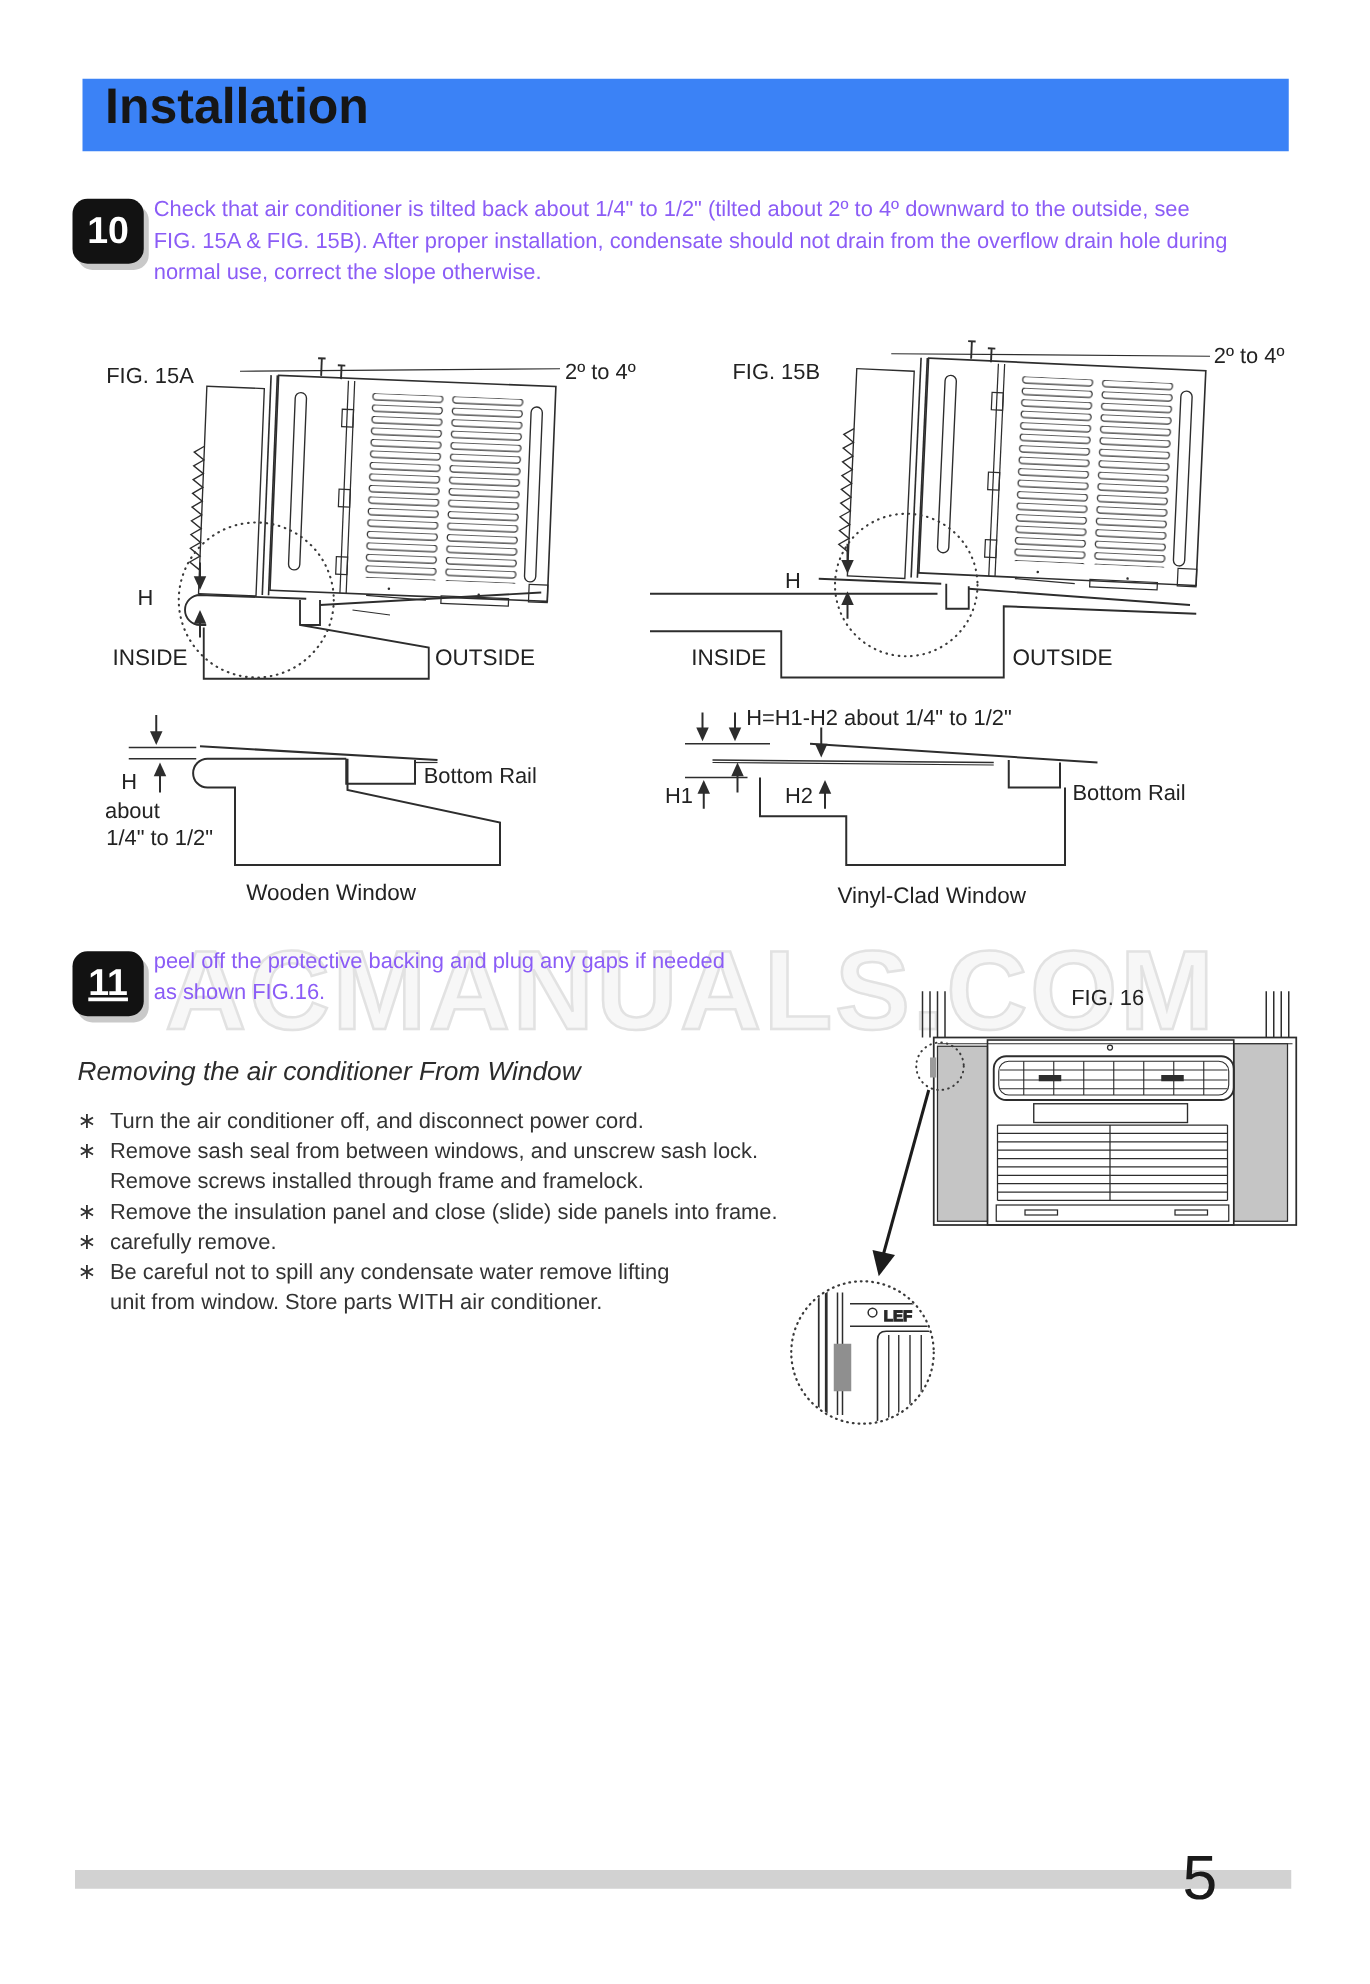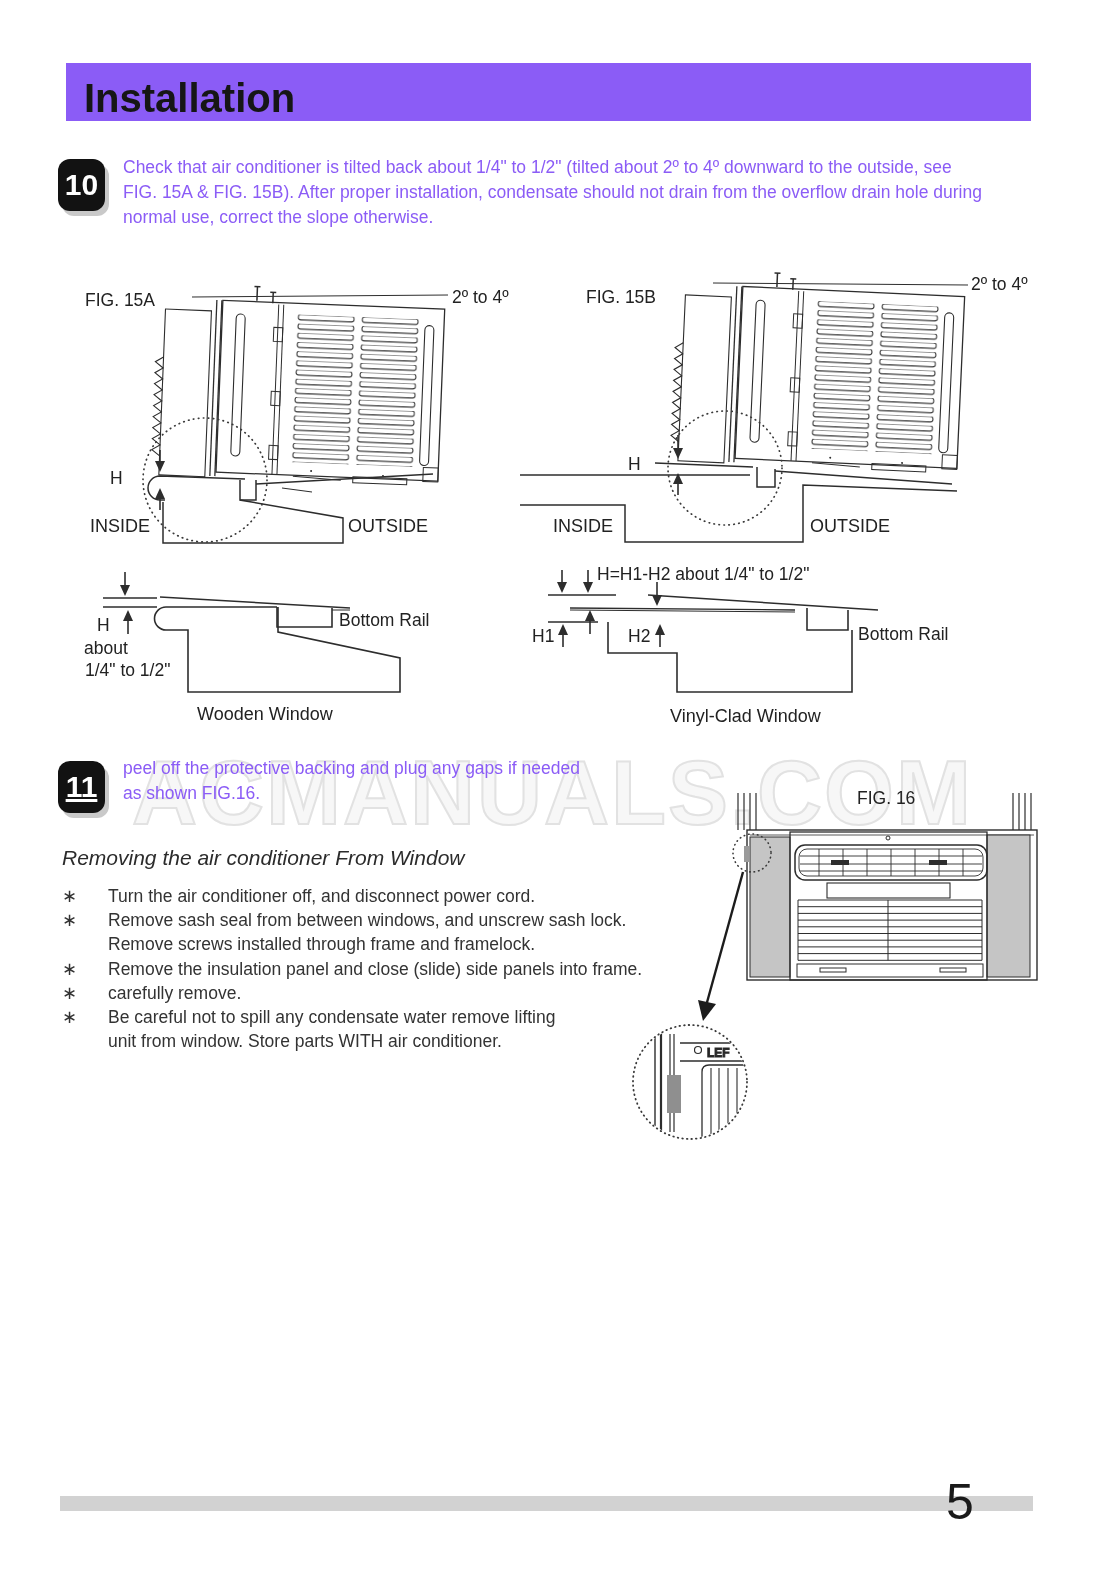--- a/index.html
+++ b/index.html
@@ -1,35 +1,35 @@
 <!DOCTYPE html>
 <html><head>
 <meta charset="utf-8">
 <style>
   html,body{margin:0;padding:0;background:#fff;}
   .page{position:relative;width:1096px;height:1587px;background:#fff;overflow:hidden;
         font-family:"Liberation Sans",sans-serif;color:#2e2e2e;}
   .abs{position:absolute;}
   
-  .hdr{left:66px;top:63px;width:965px;height:58px;background:#8b5cf6;display:flex;align-items:flex-end;}
+  .hdr{left:66px;top:63px;width:965px;height:58px;background:#3b82f6;display:flex;align-items:flex-start;}
   .hdr h1{margin:0 0 0 18px;font-size:40px;font-weight:bold;color:#161616;letter-spacing:0px;}
   
   .wm{left:132px;top:742px;font-size:90px;font-weight:bold;letter-spacing:2px;
       color:#f7f7f7;-webkit-text-stroke:2px #e2e2e2;z-index:0;white-space:nowrap;}
   .z1{z-index:1;}
   
-  .badge{width:47px;height:52px;background:#121212;border-radius:12px;
+  .badge{width:57px;height:52px;background:#121212;border-radius:12px;
          box-shadow:4px 5px 0 #c9c9c9;display:flex;align-items:center;justify-content:center;
          color:#fff;font-size:30px;font-weight:bold;}
   .ptext{font-size:17.5px;line-height:25px;color:#8b5cf6;white-space:nowrap;}
   .sechead{font-size:21px;color:#2b2b2b;font-style:italic;}
   .bullets{font-size:17.5px;line-height:24.2px;color:#333;}
   .brow{display:flex;}
   .bmark{width:26px;flex:0 0 26px;font-size:18px;color:#333;}
-  .bl{white-space:nowrap;margin-left:20px;}
+  .bl{white-space:nowrap;}
   
   .fbar{left:60px;top:1496px;width:973px;height:15px;background:#d2d2d2;}
   .pnum{left:946px;top:1473px;font-size:50px;color:#1a1a1a;z-index:2;}
   svg text{font-family:"Liberation Sans",sans-serif;fill:#222;}
   svg{overflow:visible;}
 </style>
 </head>
 <body>
 
 <div class="page">

